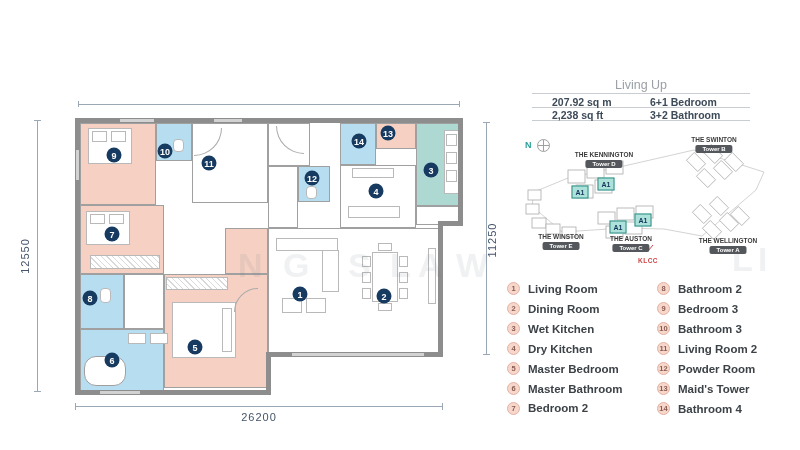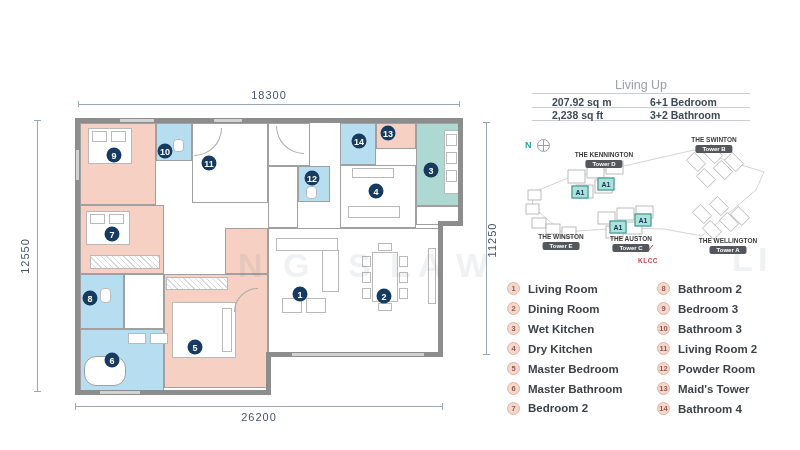--- a/index.html
+++ b/index.html
@@ -129,21 +129,20 @@
     <div class="badge" style="left:165px;top:151px">10</div>
     <div class="badge" style="left:209px;top:163px">11</div>
     <div class="badge" style="left:312px;top:178px">12</div>
     <div class="badge" style="left:388px;top:133px">13</div>
     <div class="badge" style="left:359px;top:141px">14</div>
   </div>
 
   <div class="dimline" style="left:78px;top:104px;width:382px;height:1px"></div>
   <div class="dimline" style="left:78px;top:101px;width:1px;height:6px"></div>
   <div class="dimline" style="left:459px;top:101px;width:1px;height:6px"></div>
-  <div class="dimlab hlab" style="left:78px;top:89px;width:382px">18300</div>
 
   <div class="dimline" style="left:75px;top:406px;width:368px;height:1px"></div>
   <div class="dimline" style="left:75px;top:403px;width:1px;height:7px"></div>
   <div class="dimline" style="left:442px;top:403px;width:1px;height:7px"></div>
   <div class="dimlab hlab" style="left:75px;top:411px;width:368px">26200</div>
 
   <div class="dimline" style="left:37px;top:120px;width:1px;height:272px"></div>
   <div class="dimline" style="left:34px;top:120px;width:7px;height:1px"></div>
   <div class="dimline" style="left:34px;top:391px;width:7px;height:1px"></div>
   <div class="dimlab vlab" style="left:25px;top:256px">12550</div>

